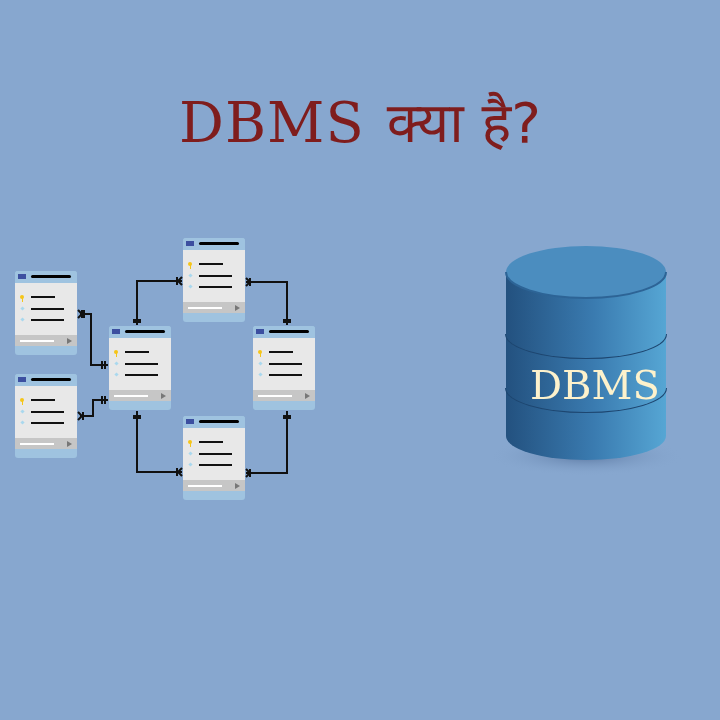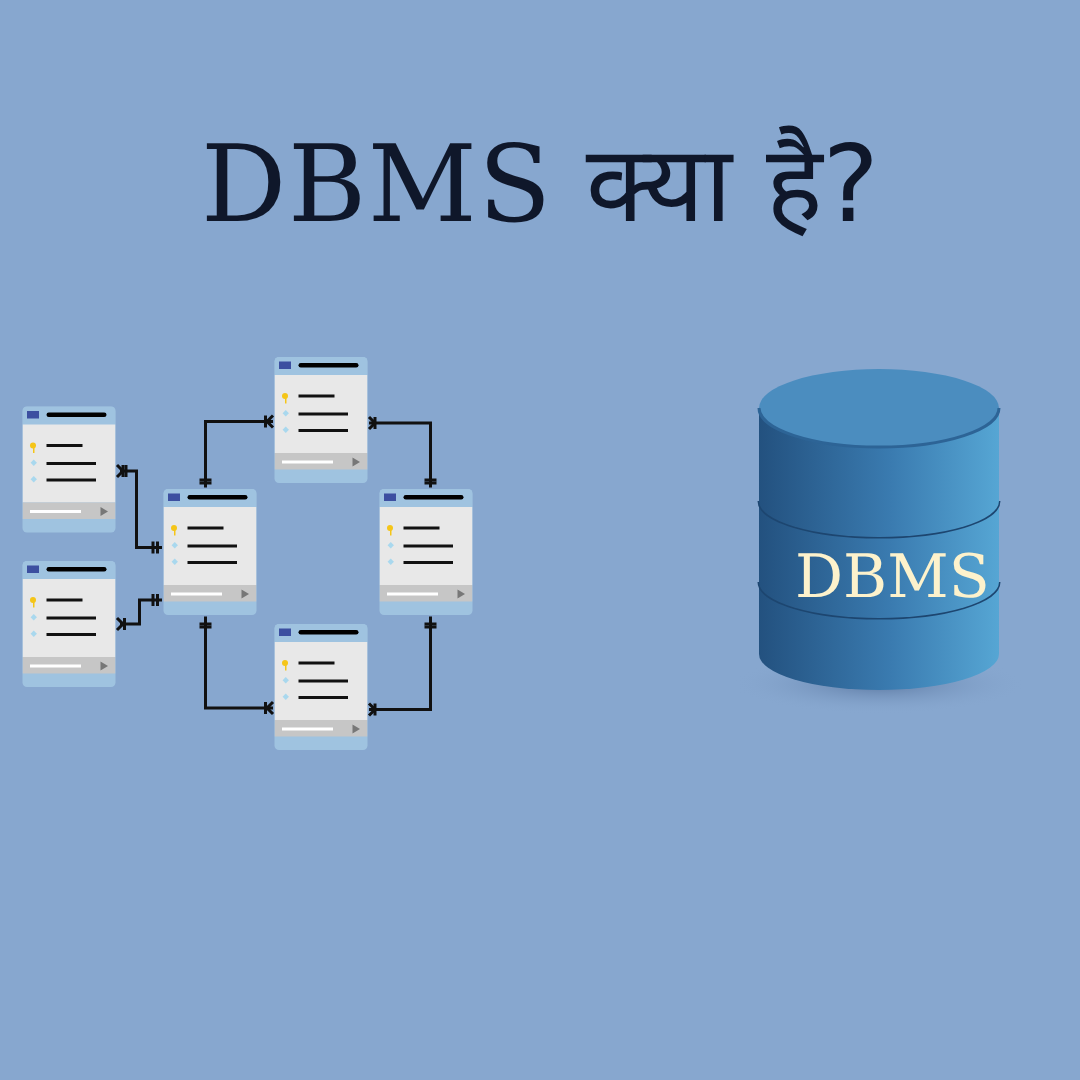--- a/index.html
+++ b/index.html
@@ -1,17 +1,17 @@
 <!DOCTYPE html>
 <html><head>
   <meta charset="utf-8">
   <style>
     html, body { margin:0; padding:0; }
     body { width:720px; height:720px; background:#87a7cf; position:relative; overflow:hidden; font-family:"DejaVu Serif", serif; }
-    .title { position:absolute; left:0; top:78px; width:720px; text-align:center; color:#0f172a; font-size:71px; line-height:90px; white-space:nowrap; }
+    .title { position:absolute; left:0; top:78px; width:720px; text-align:center; color:#7f1d1d; font-size:56px; line-height:90px; white-space:nowrap; }
     .title .latin { font-family:"DejaVu Serif", serif; font-weight:normal; letter-spacing:1px; }
     .title .hindi { font-family:"DejaVu Sans", sans-serif; margin-left:22px; }
     .erd { position:absolute; left:0; top:0; width:720px; height:720px; }
     .tbl { position:absolute; width:62px; height:84px; border-radius:3px; background:#9fc3e0; overflow:hidden; }
     .tbl .hdr { position:absolute; left:0; top:0; width:62px; height:12px; background:#9fc3e0; }
     .tbl .hdr .sq { position:absolute; left:3px; top:3px; width:8px; height:5px; background:#3c4fa0; }
     .tbl .hdr .bar { position:absolute; left:16px; top:4px; width:40px; height:3px; background:#000; border-radius:2px; }
     .tbl .body { position:absolute; left:0; top:12px; width:62px; height:52px; background:#e8e8e8; }
     .tbl .row { position:absolute; left:0; height:6px; width:62px; }
     .tbl .row .ic { position:absolute; left:5px; top:0; width:4px; height:4px; }

